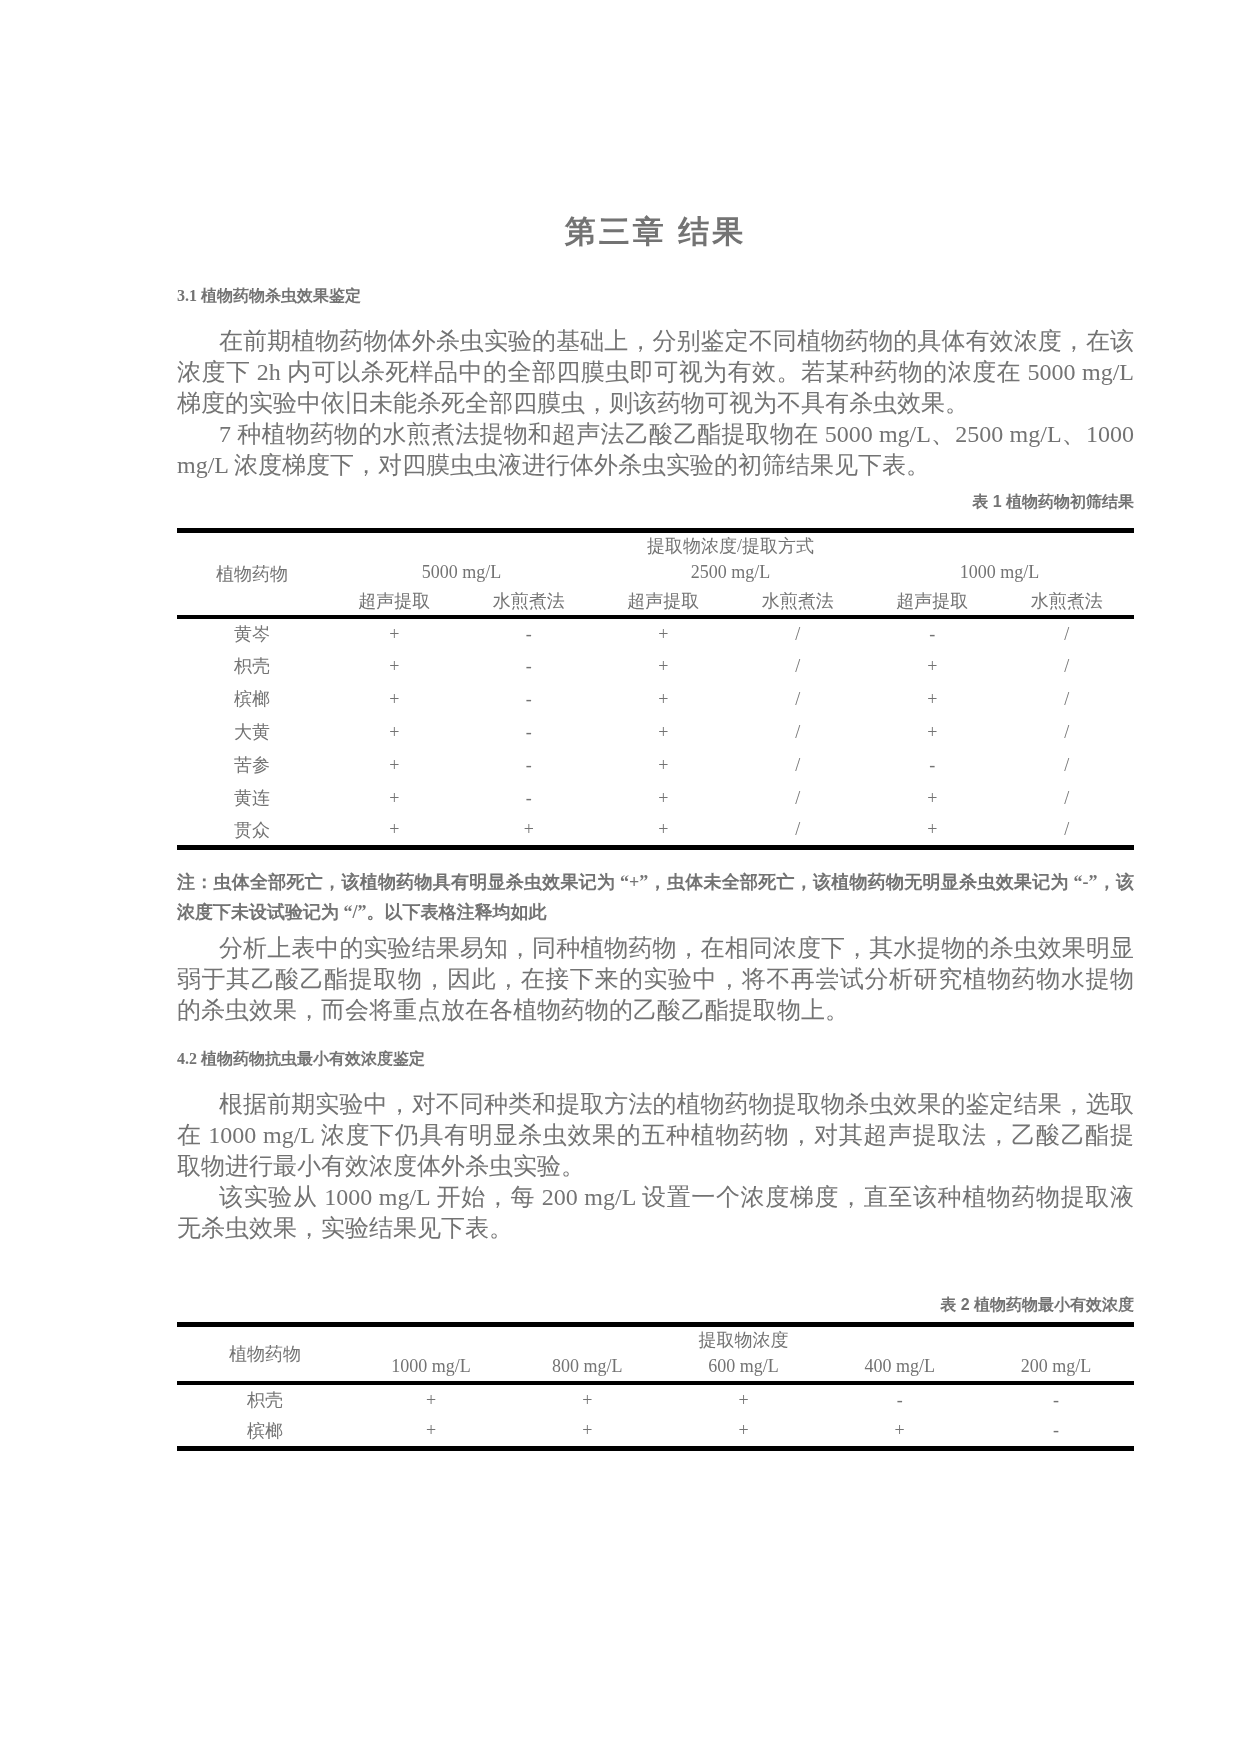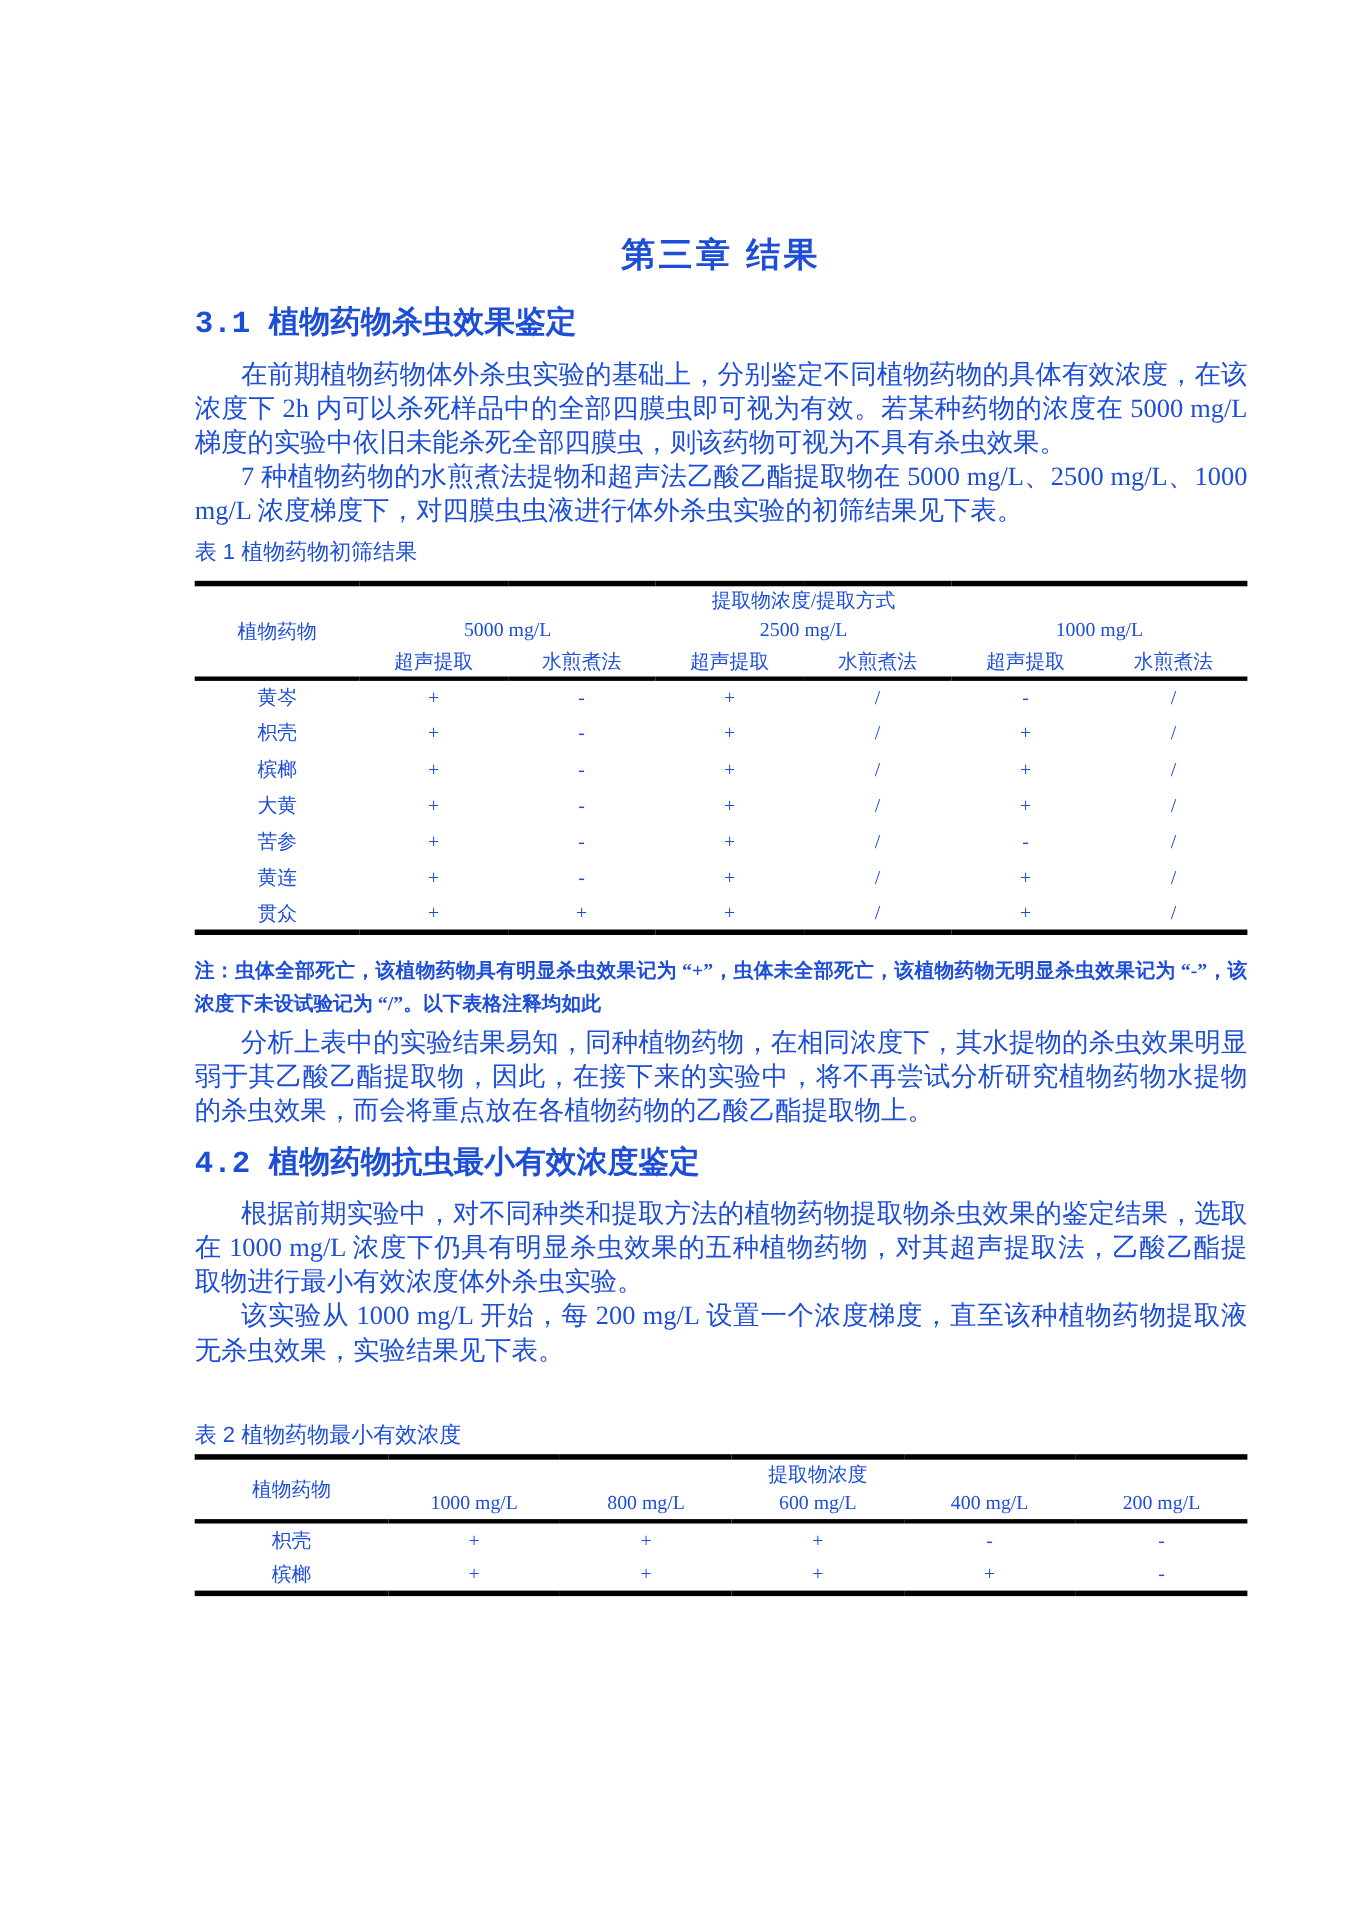--- a/index.html
+++ b/index.html
@@ -3,60 +3,60 @@
 <meta charset="utf-8">
 <style>
   html, body { margin: 0; padding: 0; background: #ffffff; }
   * { box-sizing: border-box; }
 
   .page {
     position: relative;
     width: 1240px;
     height: 1562px;
     background: #ffffff;
-    color: #1d4ed8;
+    color: #737373;
     padding: 212px 106px 0 177px;
     overflow: hidden;
     font-family: "Liberation Serif", "DejaVu Serif", serif;
   }
 
   .doc-title {
     font-family: "Liberation Sans", "DejaVu Sans", sans-serif;
     font-size: 31px;
     line-height: 40px;
     font-weight: bold;
     text-align: center;
     letter-spacing: 3px;
     margin: 0 0 29px 0;
   }
 
   .section-heading {
-    font-family: Liberation Mono, monospace;
-    font-size: 28px;
+    font-family: Liberation Serif, serif;
+    font-size: 16px;
     line-height: 30px;
     font-weight: bold;
     margin: 0 0 15px 0;
   }
   .section-heading.second { margin-top: 18px; }
 
   .body-para {
     font-size: 24px;
     line-height: 31px;
     margin: 0;
     text-align: justify;
     text-indent: 42px;
   }
   .body-para.after-note { margin-top: 6px; }
 
   .table-caption {
     font-family: "Liberation Sans", "DejaVu Sans", sans-serif;
-    font-size: 20px;
+    font-size: 16px;
     line-height: 22px;
-    font-weight: normal;
-    text-align: left;
+    font-weight: bold;
+    text-align: right;
     margin: 10px 0 0 0;
   }
   .table-caption.caption2 { margin-top: 50px; }
 
   table.data-table {
     width: 100%;
     border-collapse: collapse;
     table-layout: fixed;
     border-top: 5px solid #000;
     border-bottom: 5px solid #000;

